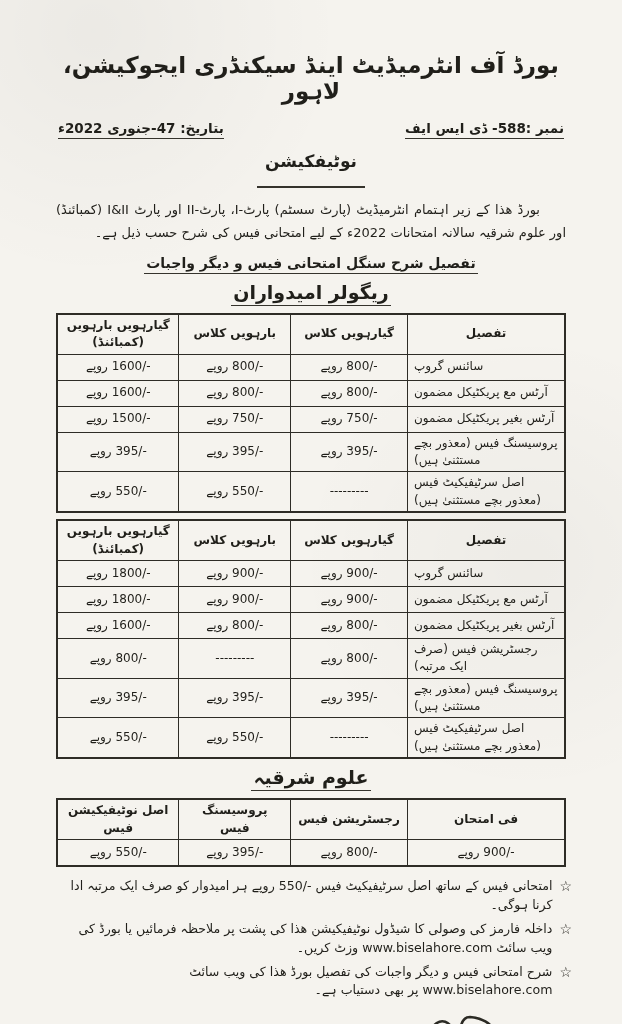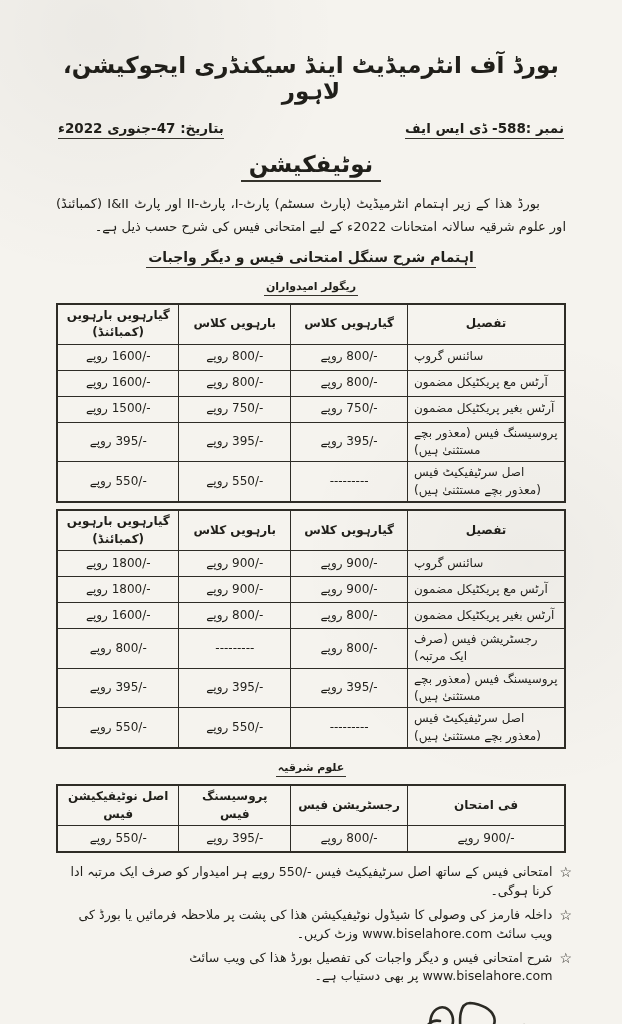--- a/index.html
+++ b/index.html
@@ -33,35 +33,35 @@
     justify-content:space-between;
     align-items:flex-end;
     font-size:13.5px;
     font-weight:bold;
     margin:0 2px 12px;
   }
   .meta{border-bottom:1.5px solid #35332c;padding-bottom:2px;}
   .center{text-align:center;margin:7px 0;}
   .notif-title{
     display:inline-block;
-    font-size:23px;font-weight:bold;
+    font-size:17px;font-weight:bold;
     border-bottom:2px solid #35332c;
-    padding:0 8px 3px;
+    padding:0 8px 15px;
   }
   .intro{
     font-size:13px;
     line-height:1.8;
     text-align:justify;
     text-indent:26px;
     margin:10px 0 8px;
   }
   .sub-heading{
     display:inline-block;
     font-weight:bold;
-    font-size:11px;
+    font-size:19px;
     border-bottom:1.5px solid #35332c;
     padding:0 2px 2px;
   }
   .lg{font-size:14px;}
   .fee-table{
     width:100%;
     border-collapse:collapse;
     border:2px solid #2e2c26;
     margin:5px 0 6px;
   }
@@ -106,21 +106,21 @@
     <span class="meta">بتاریخ: 47-جنوری 2022ء</span>
   </div>
 
   <div class="center">
     <span class="notif-title">نوٹیفکیشن</span>
   </div>
 
   <p class="intro">بورڈ ھذا کے زیر اہتمام انٹرمیڈیٹ (پارٹ سسٹم) پارٹ-I، پارٹ-II اور پارٹ I&amp;II (کمبائنڈ) اور علوم شرقیہ سالانہ امتحانات 2022ء کے لیے امتحانی فیس کی شرح حسب ذیل ہے۔</p>
 
   <div class="center">
-    <span class="sub-heading lg">اہتمام شرح سنگل امتحانی فیس و دیگر واجبات</span>
+    <span class="sub-heading lg">تفصیل شرح سنگل امتحانی فیس و دیگر واجبات</span>
   </div>
 
   <div class="center">
     <span class="sub-heading">ریگولر امیدواران</span>
   </div>
   <table class="fee-table">
     <thead>
         <tr>
           <th>تفصیل</th>
           <th>گیارہویں کلاس</th>

